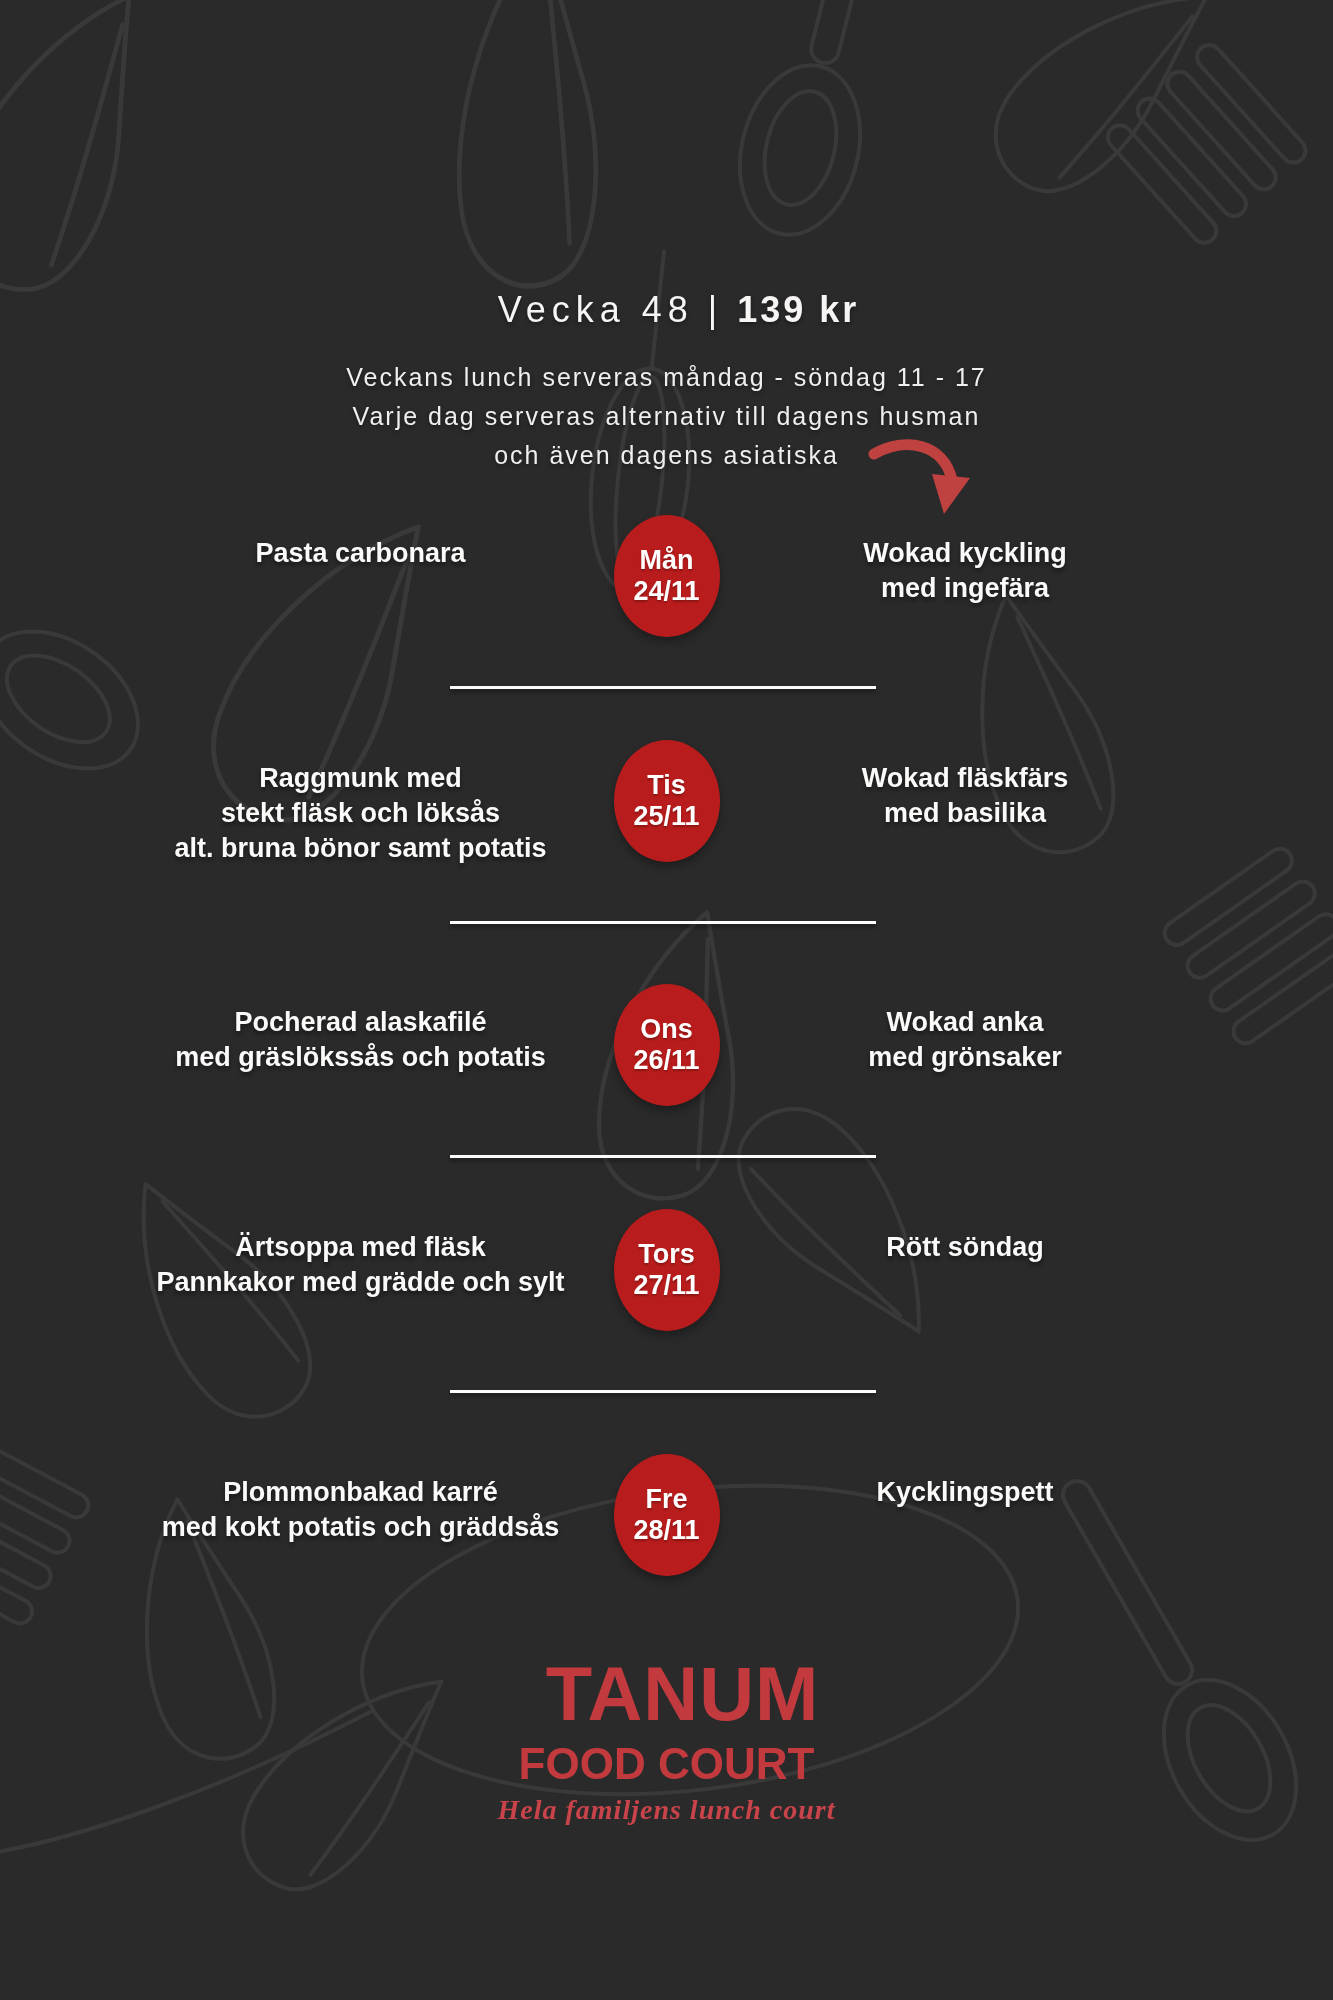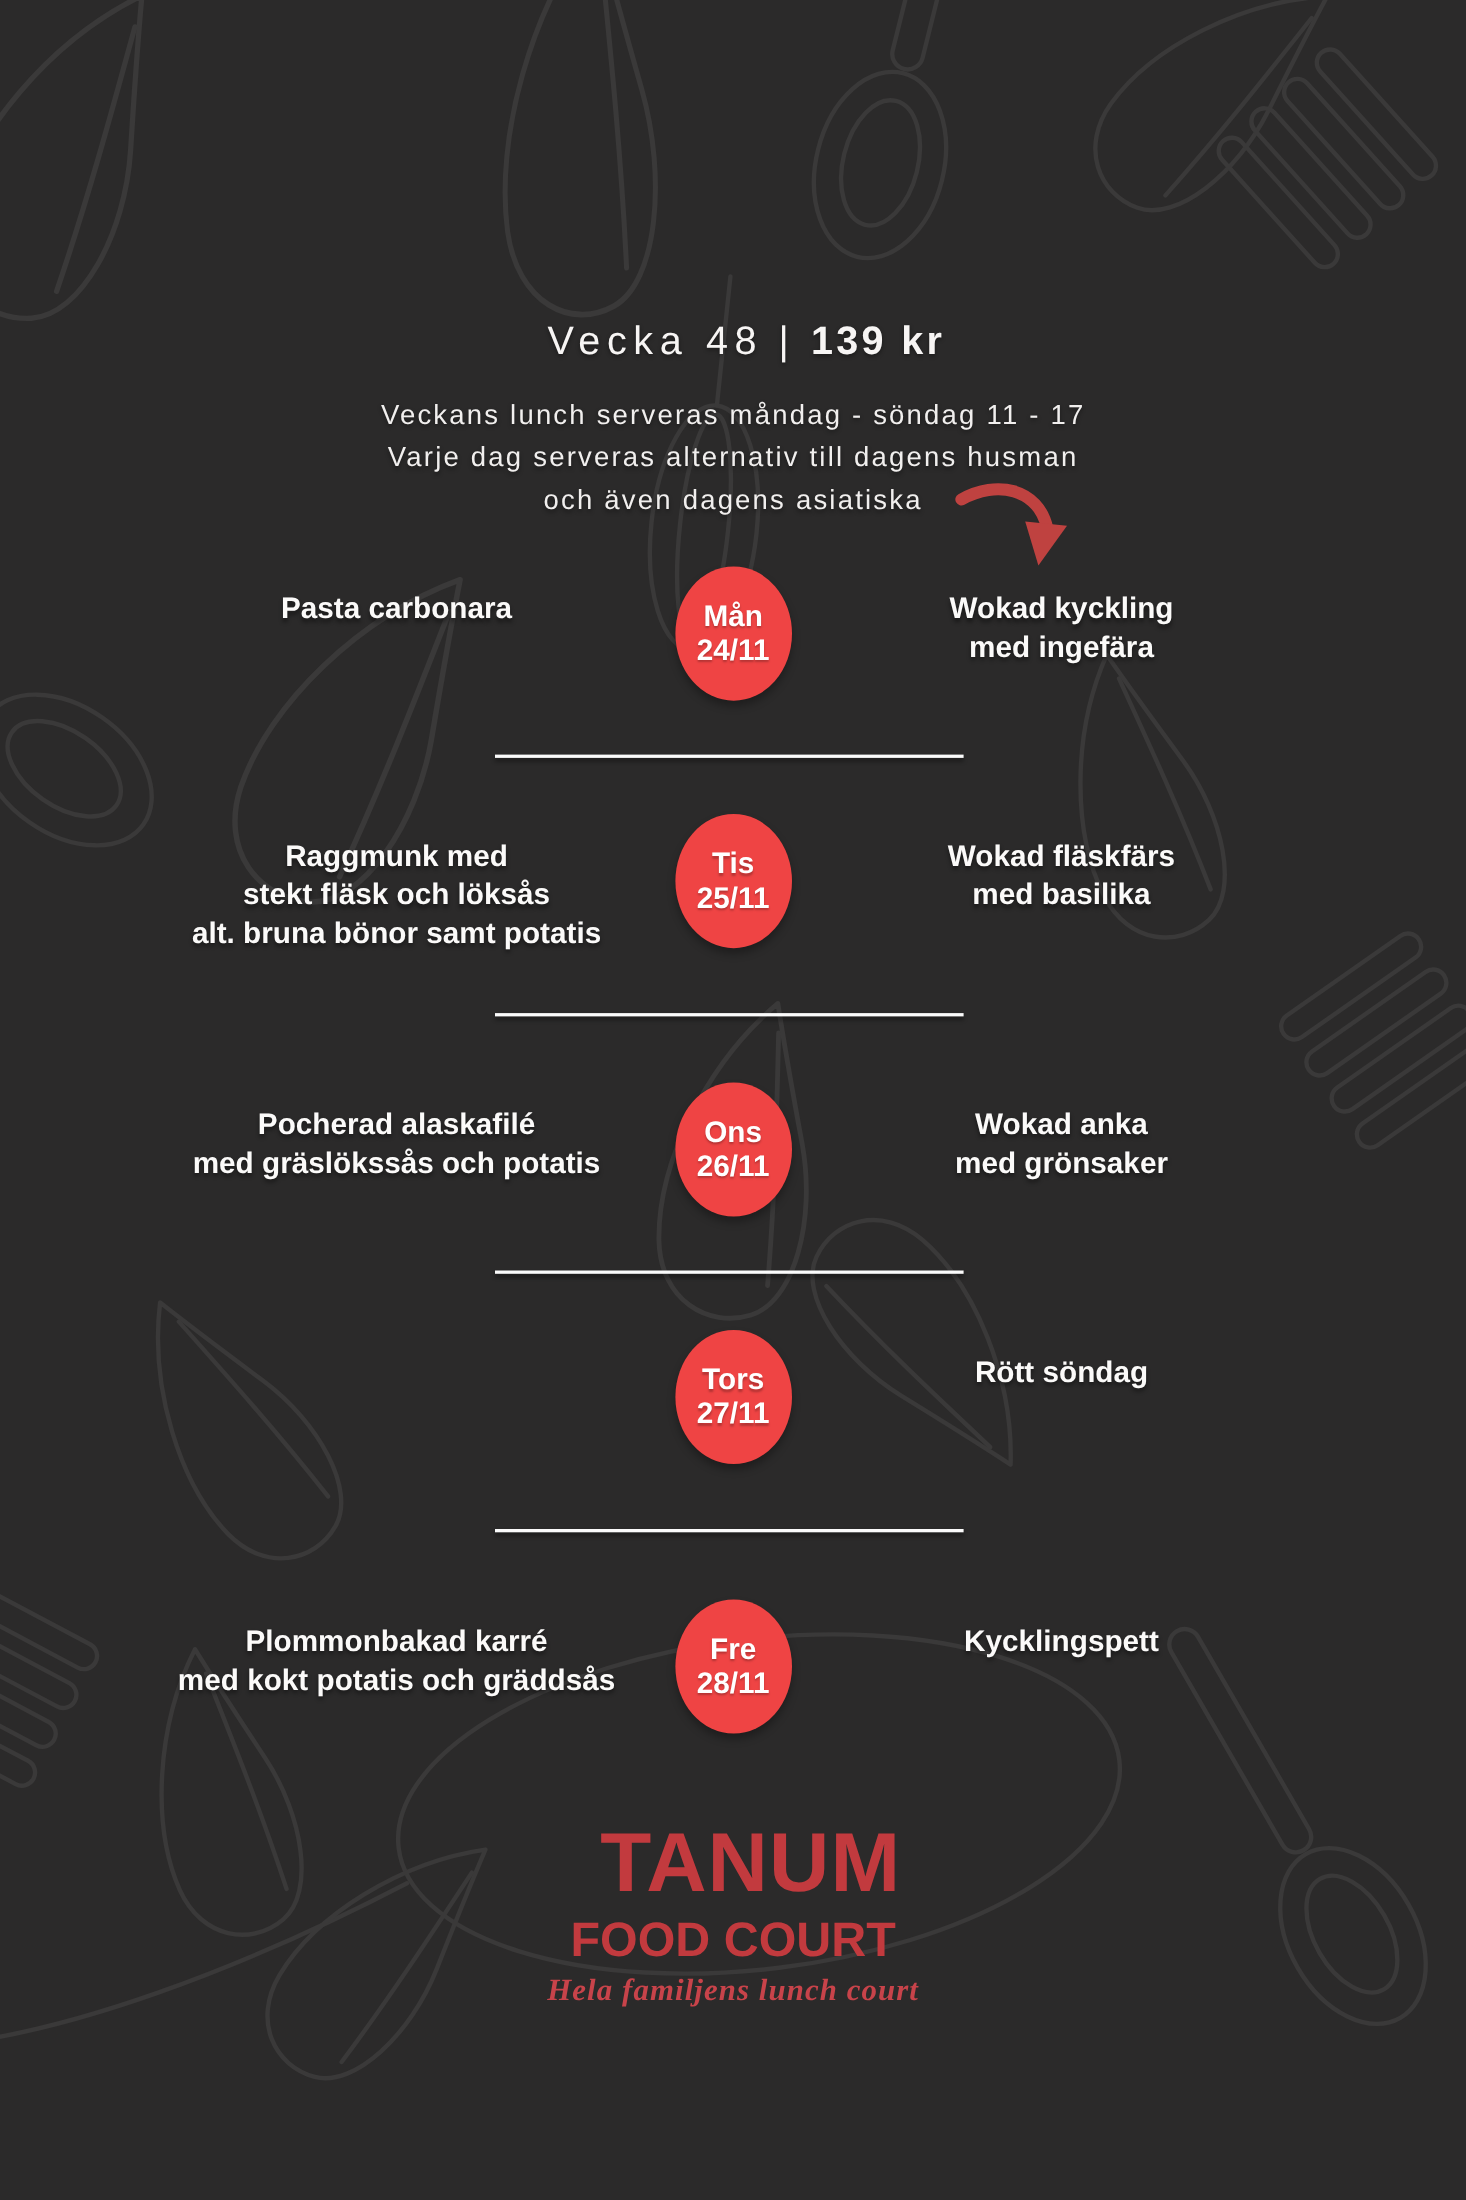--- a/index.html
+++ b/index.html
@@ -40,21 +40,21 @@
     position:absolute; top:21px; text-align:center;
     font-size:27px; font-weight:bold; line-height:35px; color:#fbfaf9;
     white-space:pre-line; text-shadow:0 3px 4px rgba(0,0,0,0.45);
   }
   .dish.left  { left:93px;  width:535px; }
   .dish.right { left:705px; width:520px; }
 
   .badge {
     position:absolute; left:50%; top:0; transform:translateX(-50%);
     width:106px; height:122px; border-radius:50%;
-    background:#ef4444; box-shadow:0 5px 8px rgba(0,0,0,0.30);
+    background:#b91c1c; box-shadow:0 5px 8px rgba(0,0,0,0.30);
     display:flex; flex-direction:column; align-items:center; justify-content:center;
   }
   .badge .day  { font-size:27px; font-weight:bold; line-height:31px; color:#fff;
                  text-shadow:0 2px 2px rgba(0,0,0,0.25); }
   .badge .date { font-size:27px; font-weight:bold; line-height:31px; color:#fff;
                  text-shadow:0 2px 2px rgba(0,0,0,0.25); }
 
   .divider {
     position:absolute; left:450px; width:426px; height:3px;
     background:#fbfbfb; box-shadow:0 3px 4px rgba(0,0,0,0.45); z-index:1;
@@ -170,20 +170,22 @@
     <div class="badge">
       <div class="day">Ons</div>
       <div class="date">26/11</div>
     </div>
     <div class="dish right">Wokad anka
 med grönsaker</div>
   </div>
   <div class="divider div-3"></div>
 
   <div class="layer row row-4">
+    <div class="dish left">Ärtsoppa med fläsk
+Pannkakor med grädde och sylt</div>
     <div class="badge">
       <div class="day">Tors</div>
       <div class="date">27/11</div>
     </div>
     <div class="dish right">Rött söndag</div>
   </div>
   <div class="divider div-4"></div>
 
   <div class="layer row row-5">
     <div class="dish left">Plommonbakad karré

